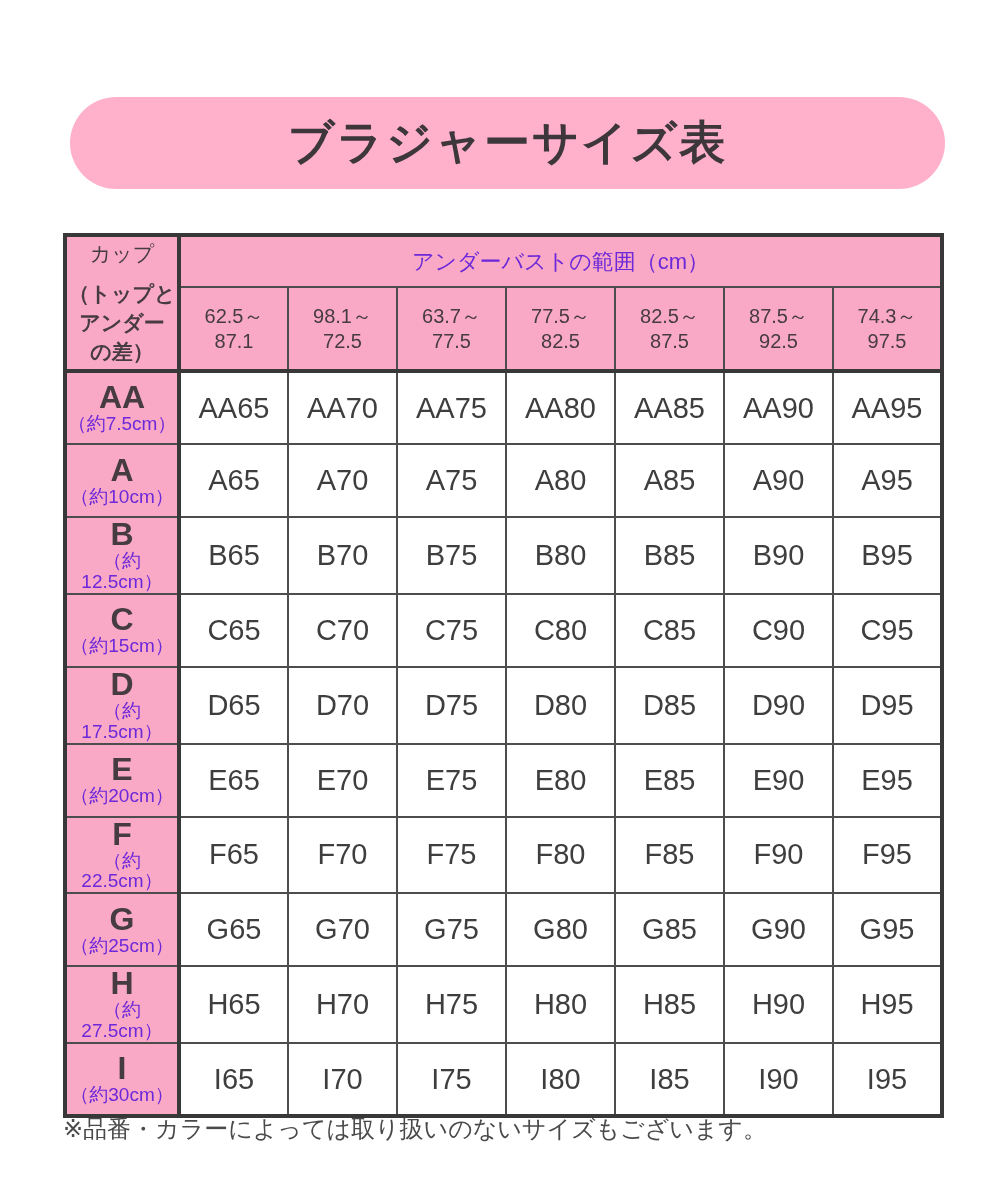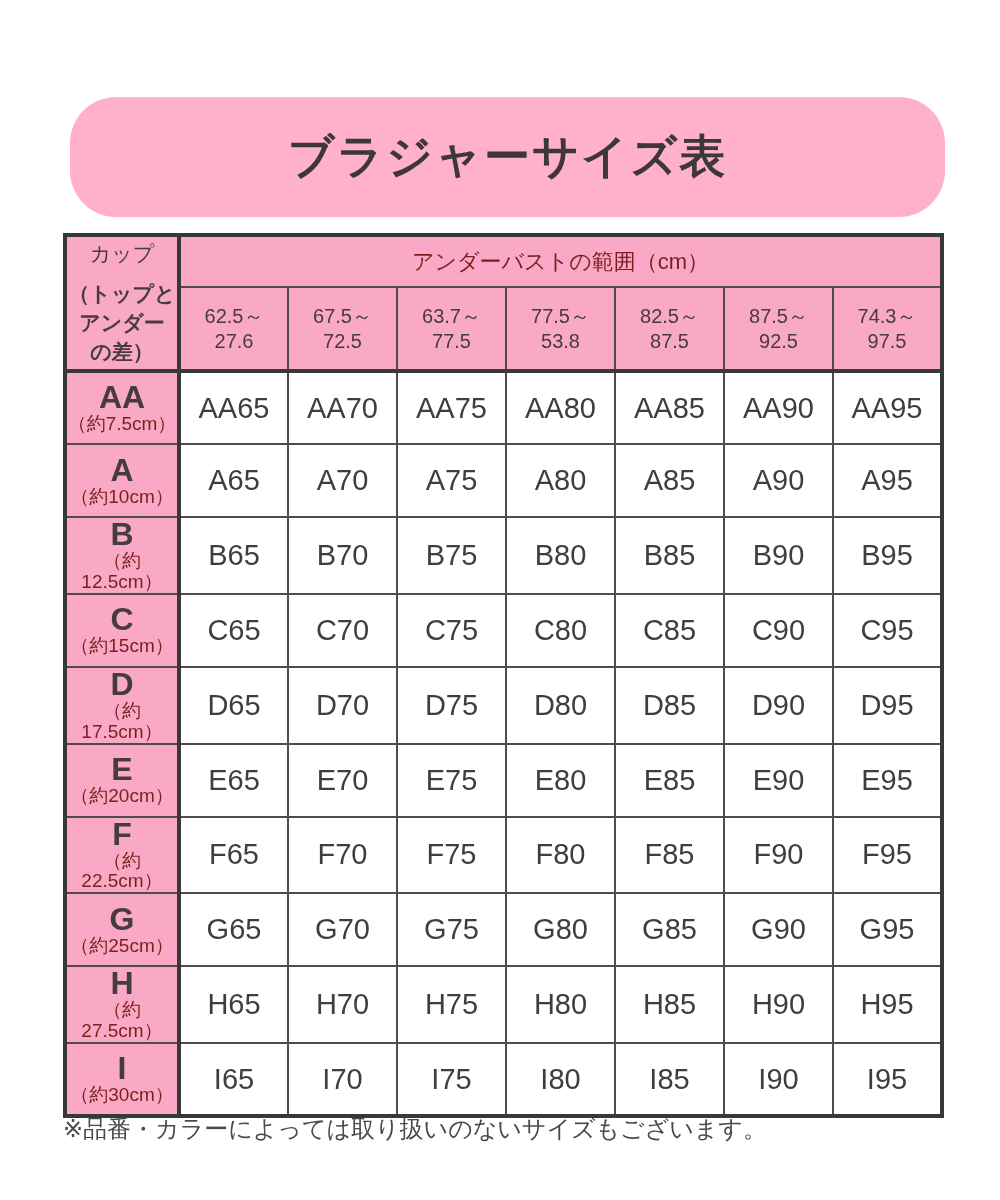--- a/index.html
+++ b/index.html
@@ -15,21 +15,21 @@
     background: #ffffff;
     overflow: hidden;
   }
 
   
   .banner {
     position: absolute;
     left: 70px;
     top: 97px;
     width: 875px;
-    height: 120px;
+    height: 92px;
     background: #FFB0CB;
     border-radius: 46px;
     display: flex;
     align-items: center;
     justify-content: center;
   }
   .banner h1 {
     margin: 0;
     font-size: 46px;
     font-weight: 700;
@@ -73,21 +73,21 @@
     font-size: 21px;
     color: #473B42;
     line-height: 1.4;
   }
   th.corner .cup-title { display: block; margin-bottom: 10px; }
   th.corner .cup-sub-line { display: block; font-weight: bold; }
 
   
   th.underbust {
     font-size: 22px;
-    color: #7f1d1d;
+    color: #6d28d9;
   }
 
   
   tr.hrow2 th {
     border-bottom: 4px solid #383838;
     font-size: 20px;
     color: #473B42;
     line-height: 1.25;
   }
 
@@ -100,21 +100,21 @@
     font-size: 32px;
     font-weight: 600;
     line-height: 1.0;
     color: #453B41;
   }
   tbody th.rowlabel .cup-note {
     display: block;
     font-size: 19px;
     line-height: 1.1;
     margin-top: 1px;
-    color: #7f1d1d;
+    color: #6d28d9;
   }
 
   
   tbody td.size-cell {
     font-size: 29px;
     color: #3E3E3E;
     background: #ffffff;
   }
 
   
@@ -147,33 +147,33 @@
           <span class="cup-title">カップ</span>
           <span class="cup-sub-line">（トップと</span>
           <span class="cup-sub-line">アンダー</span>
           <span class="cup-sub-line">の差）</span>
         </th>
         <th class="underbust" colspan="7">アンダーバストの範囲（cm）</th>
       </tr>
       <tr class="hrow2" id="range-row">
           <th>
             <div>62.5～</div>
-            <div>27.6</div>
-          </th>
-          <th>
-            <div>67.5～</div>
+            <div>87.1</div>
+          </th>
+          <th>
+            <div>98.1～</div>
             <div>72.5</div>
           </th>
           <th>
             <div>63.7～</div>
             <div>77.5</div>
           </th>
           <th>
             <div>77.5～</div>
-            <div>53.8</div>
+            <div>82.5</div>
           </th>
           <th>
             <div>82.5～</div>
             <div>87.5</div>
           </th>
           <th>
             <div>87.5～</div>
             <div>92.5</div>
           </th>
           <th>

